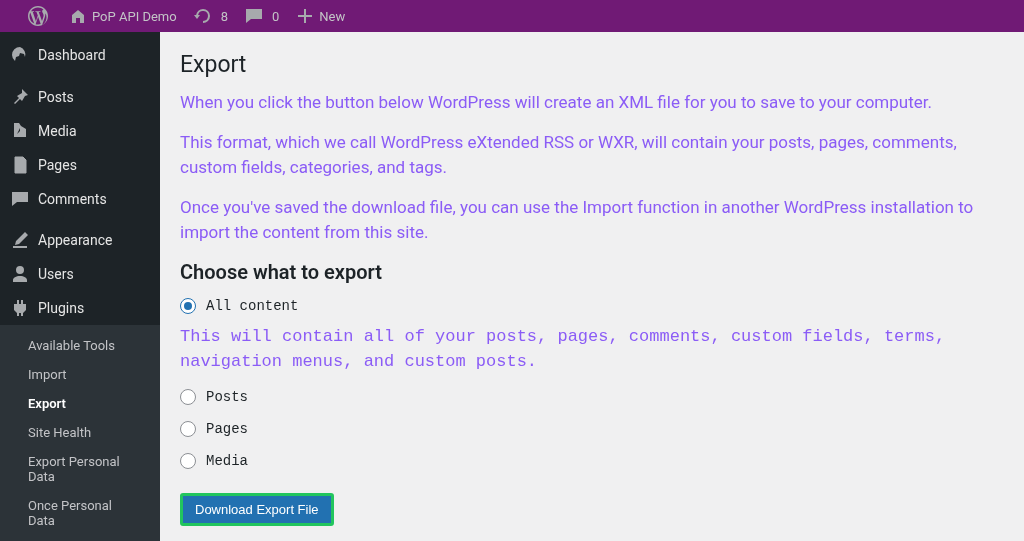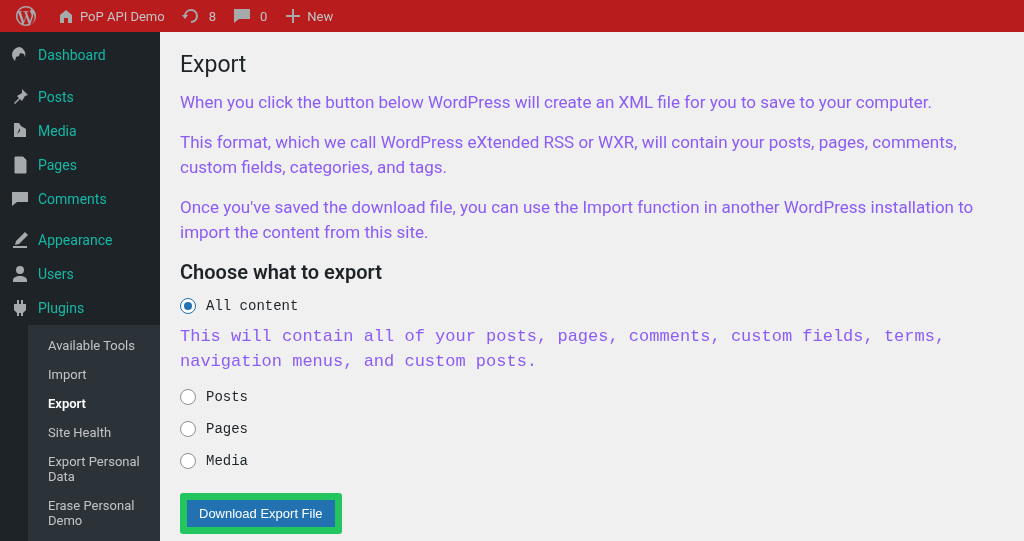--- a/index.html
+++ b/index.html
@@ -9,25 +9,25 @@
     color: #3c434a;
     background: #f0f0f1;
     width: 1024px;
     height: 541px;
     overflow: hidden;
   }
 
   
   .adminbar {
     height: 32px;
-    background: #b91c1c;
+    background: #701a75;
     color: #c3c4c7;
     display: flex;
     align-items: center;
-    padding: 0 8px;
+    padding: 0 20px;
     font-size: 13px;
   }
   .adminbar .ab-item {
     display: flex;
     align-items: center;
     height: 32px;
     padding: 0 8px;
     cursor: pointer;
     color: #c3c4c7;
   }
@@ -56,21 +56,21 @@
     position: relative;
   }
   .menu-group { padding-top: 6px; }
   .menu-sep { height: 5px; }
   .menu-item {
     display: flex;
     align-items: center;
     height: 34px;
     padding: 0 10px;
     cursor: pointer;
-    color: #14b8a6;
+    color: #e5e5e5;
     position: relative;
   }
   .menu-item .micon {
     width: 20px; height: 20px;
     margin-right: 8px;
     display: inline-flex; align-items: center; justify-content: center;
   }
   .menu-item .micon svg { fill: #a7aaad; width: 20px; height: 20px; }
   .menu-item.current {
     background: #2271b1;
@@ -82,22 +82,21 @@
     content: "";
     position: absolute;
     right: -8px;
     top: 50%;
     margin-top: -8px;
     border: 8px solid transparent;
     border-right-color: #f0f0f1;
   }
   .submenu {
     background: #2c3338;
-    padding: 6px 8px;
-    margin-left: 28px;
+    padding: 6px 16px;
   }
   .submenu .sub-item {
     padding: 7px 12px;
     font-size: 13px;
     color: #c3c4c7;
     cursor: pointer;
   }
   .submenu .sub-item.current {
     color: #fff;
     font-weight: 600;
@@ -152,21 +151,21 @@
     color: #646970;
     font-size: 13px;
     margin: 2px 0 18px 0;
     font-family: Liberation Mono, monospace;
   }
   .button-primary {
     display: inline-block;
     margin-top: 14px;
     background: #2271b1;
     color: #fff;
-    border: 7px solid #22c55e;
+    border: 3px solid #22c55e;
     border-radius: 3px;
     padding: 6px 12px;
     font-size: 13px;
     cursor: pointer;
   }
 </style>
 </head>
 <body>
 
 <div class="adminbar">
@@ -284,21 +283,21 @@
             </svg>
         </span>
         <span>Plugins</span>
       </div>
       <div class="submenu">
         <div class="sub-item">Available Tools</div>
         <div class="sub-item">Import</div>
         <div class="sub-item current">Export</div>
         <div class="sub-item">Site Health</div>
         <div class="sub-item">Export Personal Data</div>
-        <div class="sub-item">Erase Personal Demo</div>
+        <div class="sub-item">Once Personal Data</div>
       </div>
     </div>
   </div>
 
   <div class="content">
     <h1>Export</h1>
 
     <p>When you click the button below WordPress will create an XML file for you to save to your computer.</p>
     <p>This format, which we call WordPress eXtended RSS or WXR, will contain your posts, pages, comments, custom fields, categories, and tags.</p>
     <p>Once you've saved the download file, you can use the Import function in another WordPress installation to import the content from this site.</p>

